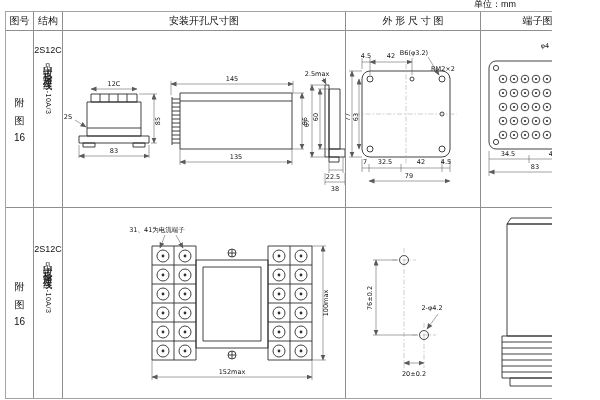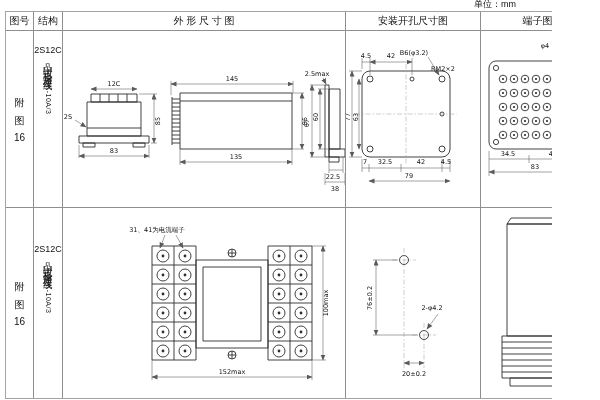--- a/index.html
+++ b/index.html
@@ -48,22 +48,22 @@
   </defs>
 </svg>
 
 <div class="page">
   <div class="unit">单位：mm</div>
 
   <div class="tbl">
 
     <div class="cell hc">图号</div>
     <div class="cell hc">结构</div>
+    <div class="cell hc">安装开孔尺寸图</div>
     <div class="cell hc">外 形 尺 寸 图</div>
-    <div class="cell hc">安装开孔尺寸图</div>
     <div class="cell hc">端子图</div>
 
     <div class="cell figc">
       <span>附</span>
       <span>图</span>
       <span>16</span>
     </div>
 
     <div class="cell structc">
       <span class="model">2S12C</span>

